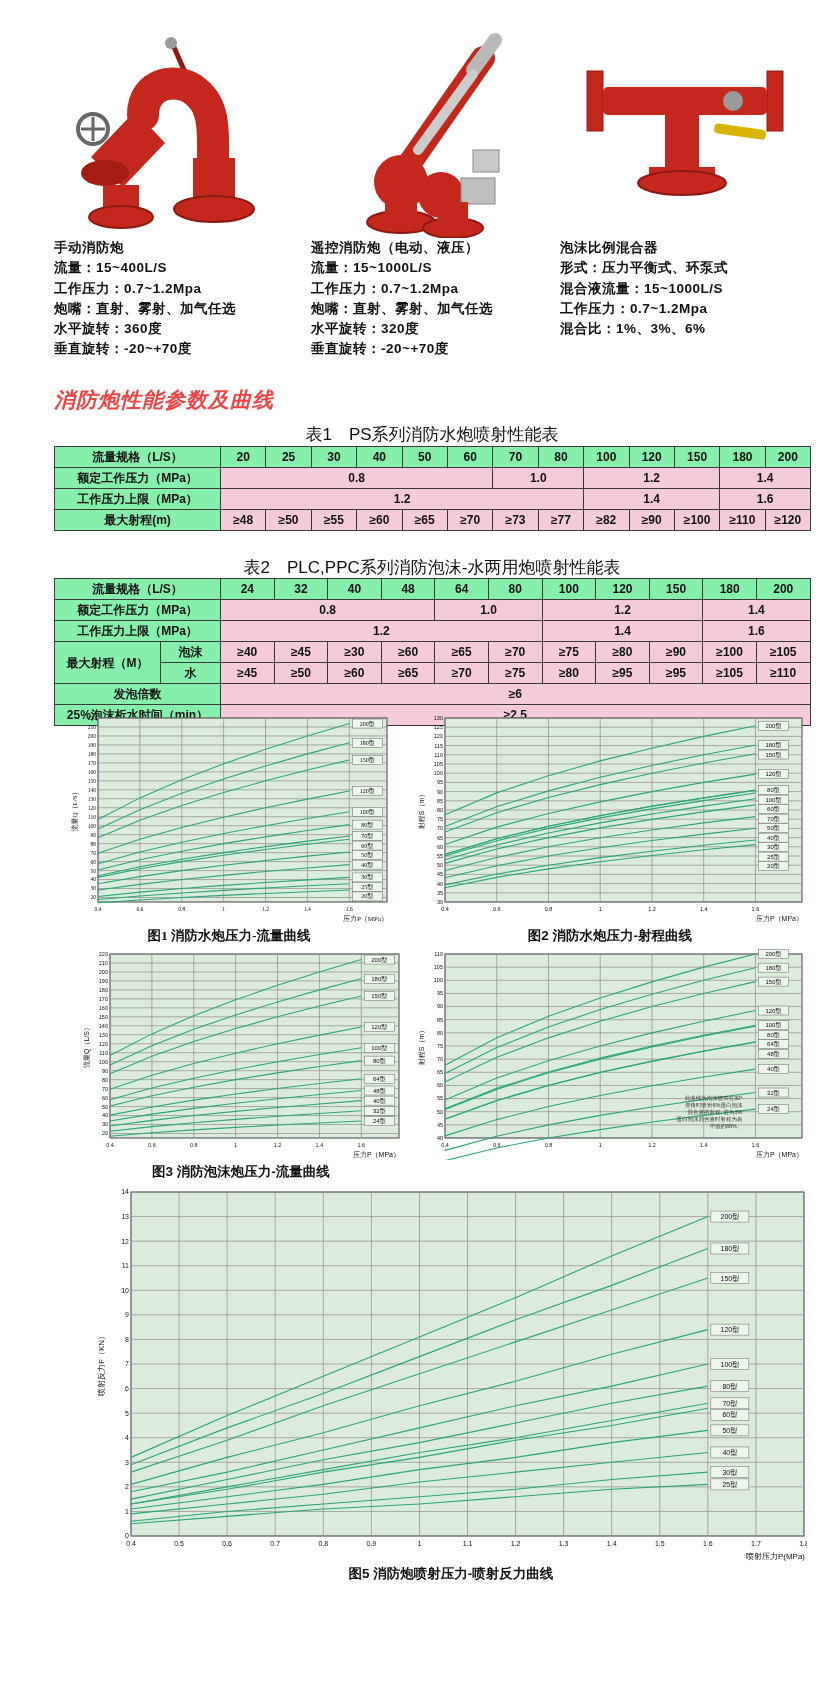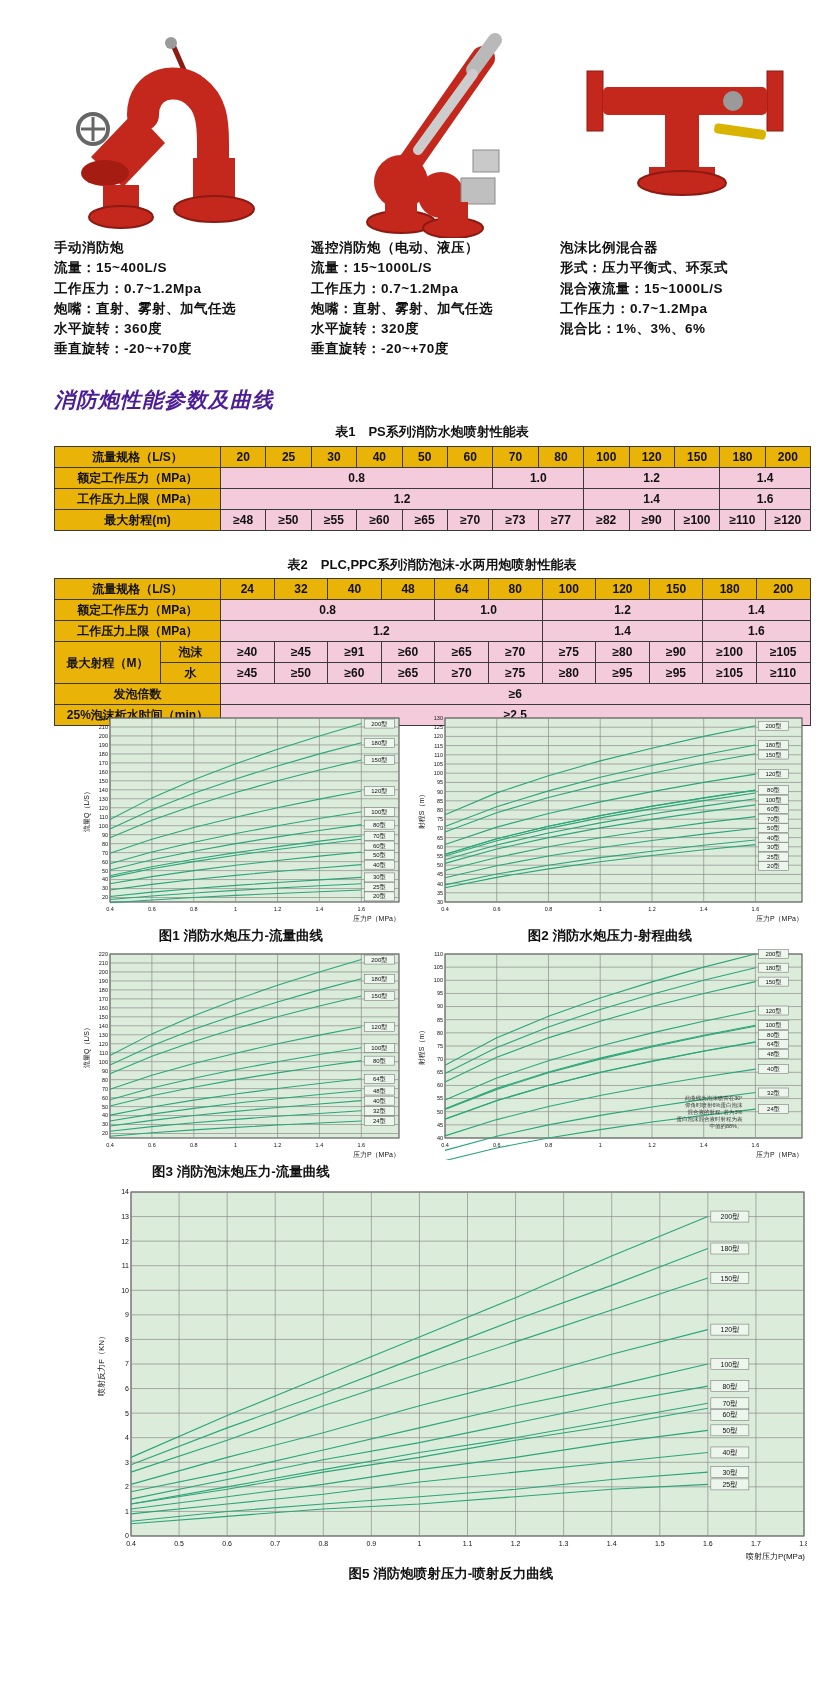--- a/index.html
+++ b/index.html
@@ -8,28 +8,28 @@
     font-family:"Liberation Sans","DejaVu Sans",sans-serif;color:#111;
   }
   .abs{position:absolute;margin-left:16px;}
   
   .products{top:26px;left:38px;width:756px;display:flex;justify-content:space-between;}
   .product{display:flex;flex-direction:column;}
   .product .pic{height:212px;display:flex;align-items:flex-end;justify-content:center;}
   .specs{font-size:13.5px;font-weight:700;line-height:1.5;letter-spacing:0.5px;}
   .specs div{white-space:nowrap;}
   
-  .heading{top:386px;left:38px;font-size:21px;font-weight:800;font-style:italic;color:#4c1d95;letter-spacing:1px;}
+  .heading{top:386px;left:38px;font-size:21px;font-weight:800;font-style:italic;color:#ef4444;letter-spacing:1px;}
   
-  .tbl-title{width:756px;text-align:center;font-size:13px;font-weight:700;}
+  .tbl-title{width:756px;text-align:center;font-size:17px;font-weight:400;}
   table.perf{border-collapse:collapse;table-layout:fixed;width:756px;}
   table.perf td,table.perf th{border:1px solid #3a3a3a;font-size:12px;font-weight:700;
     text-align:center;padding:0;height:20px;line-height:20px;overflow:hidden;white-space:nowrap;}
   table.perf th{font-weight:700;}
-  .blue{background:#eab308;}
+  .blue{background:#86efac;}
   .pink{background:#f3cbdb;}
   
   figure.chart{margin:0;position:absolute;}
   figure.chart figcaption{text-align:center;font-size:13.5px;font-weight:700;margin-top:3px;}
   svg{display:block;}
 </style>
 </head>
 <body>
 
 <div class="abs products">
@@ -202,21 +202,21 @@
     <th class="blue" colspan="2">工作压力上限（MPa）</th>
     <td class="pink" colspan="6">1.2</td>
     <td class="pink" colspan="3">1.4</td>
     <td class="pink" colspan="2">1.6</td>
   </tr>
   <tr>
     <th class="blue" rowspan="2">最大射程（M）</th>
     <th class="blue">泡沫</th>
   <td class="pink">≥40</td>
         <td class="pink">≥45</td>
-        <td class="pink">≥91</td>
+        <td class="pink">≥30</td>
         <td class="pink">≥60</td>
         <td class="pink">≥65</td>
         <td class="pink">≥70</td>
         <td class="pink">≥75</td>
         <td class="pink">≥80</td>
         <td class="pink">≥90</td>
         <td class="pink">≥100</td>
         <td class="pink">≥105</td>
       </tr>
   <tr>
@@ -237,21 +237,21 @@
     <th class="blue" colspan="2">发泡倍数</th>
     <td class="pink" colspan="11">≥6</td>
   </tr>
   <tr>
     <th class="blue" colspan="2">25%泡沫析水时间（min）</th>
     <td class="pink" colspan="11">≥2.5</td>
   </tr>
 </tbody>
   </table>
 
-<figure class="chart" style="left:80px;top:712px;width:322px;">
+<figure class="chart" style="left:68px;top:712px;width:322px;font-family:Liberation Serif, serif;">
   <svg width="322" height="212">
       <rect x="30" y="6" width="289" height="184" fill="#dcecdb" stroke="#444" stroke-width="1"></rect>
       <line x1="30" y1="6" x2="30" y2="190" stroke="#8b8b8b" stroke-width="0.7"></line>
       <text x="30" y="198.5" font-size="5.5" text-anchor="middle" fill="#111">0.4</text>
       <line x1="71.88405797101449" y1="6" x2="71.88405797101449" y2="190" stroke="#8b8b8b" stroke-width="0.7"></line>
       <text x="71.88405797101449" y="198.5" font-size="5.5" text-anchor="middle" fill="#111">0.6</text>
       <line x1="113.768115942029" y1="6" x2="113.768115942029" y2="190" stroke="#8b8b8b" stroke-width="0.7"></line>
       <text x="113.768115942029" y="198.5" font-size="5.5" text-anchor="middle" fill="#111">0.8</text>
       <line x1="155.6521739130435" y1="6" x2="155.6521739130435" y2="190" stroke="#8b8b8b" stroke-width="0.7"></line>
       <text x="155.6521739130435" y="198.5" font-size="5.5" text-anchor="middle" fill="#111">1</text>

